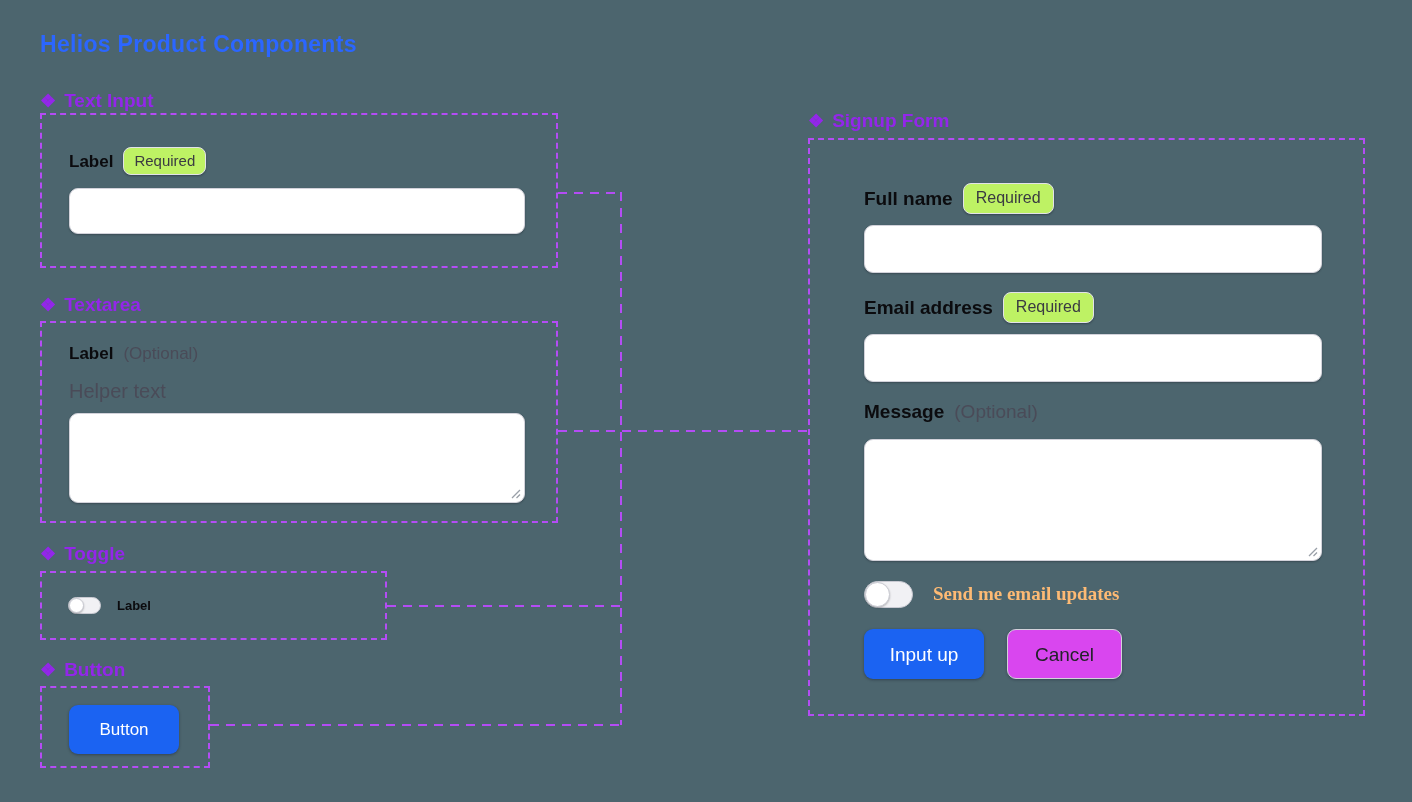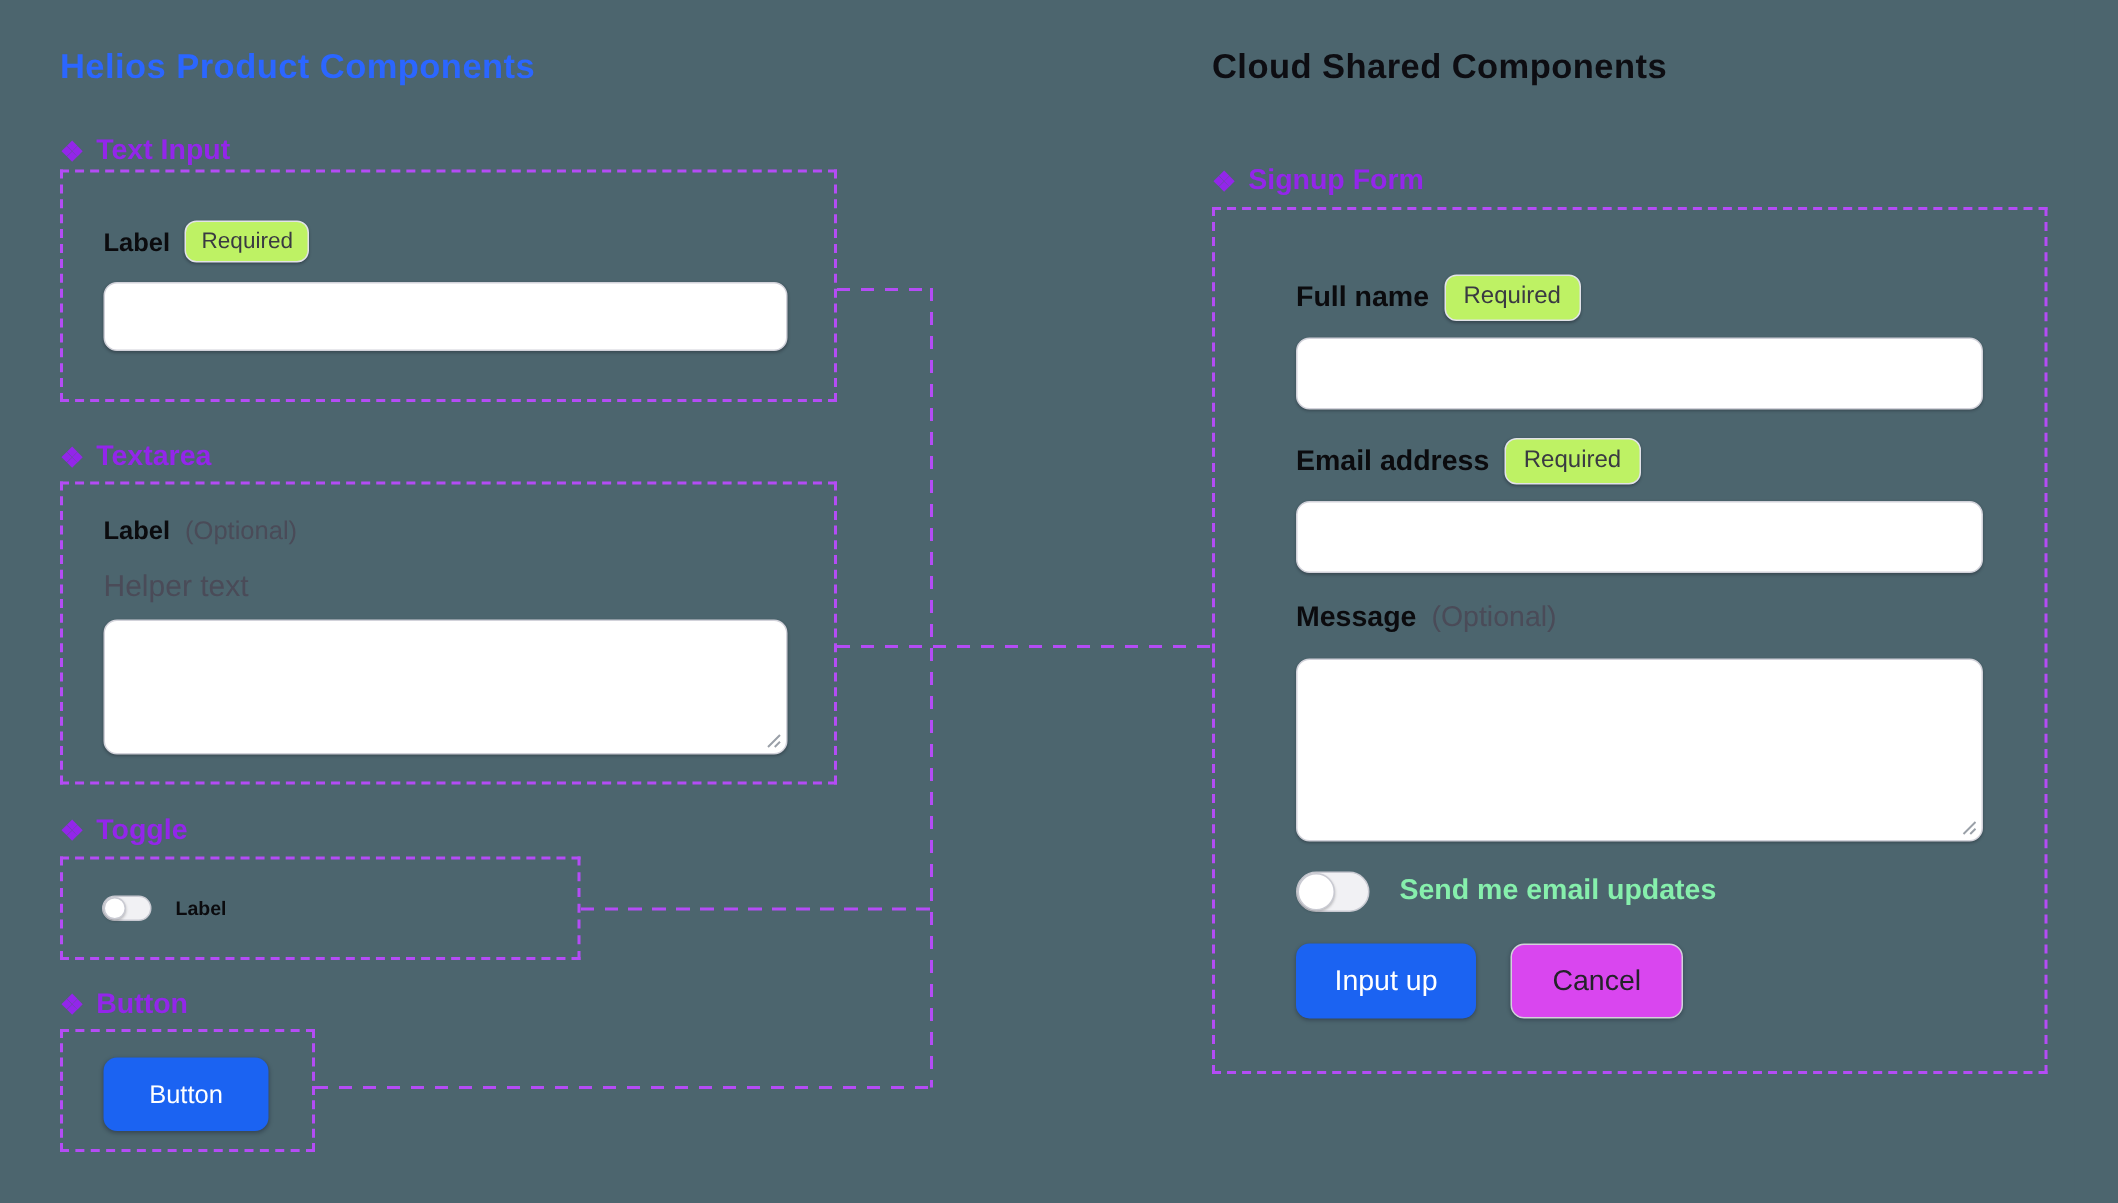--- a/index.html
+++ b/index.html
@@ -136,21 +136,20 @@
   <div class="comp-box" style="left:40px; top:686px; width:170px; height:82px;">
     <button class="btn btn-primary" style="left:27px; top:17px; width:110px; height:49px; font-size:17px;">Button</button>
   </div>
 
   <div class="hline" style="left:558px; top:192px; width:63px;"></div>
   <div class="vline" style="left:620px; top:192px; height:533px;"></div>
   <div class="hline" style="left:558px; top:430px; width:250px;"></div>
   <div class="hline" style="left:387px; top:605px; width:235px;"></div>
   <div class="hline" style="left:210px; top:724px; width:412px;"></div>
 
-  <div class="panel-title title-dark" style="left:808px; top:33px;">Cloud Shared Components</div>
 
   <div class="comp-heading" style="left:808px; top:111px;">
     <span class="comp-icon">❖</span>
     <span>Signup Form</span>
   </div>
 
   <div class="comp-box" style="left:808px; top:138px; width:557px; height:578px;">
 
     <div class="label-row" style="left:54px; top:43px;">
       <span class="field-label lg">Full name</span>
@@ -172,20 +171,20 @@
       <textarea style=""></textarea>
       <svg class="resize-handle" viewBox="0 0 12 12">
         <path d="M11 3 L3 11 M11 7.5 L7.5 11" stroke="#9AA0A8" stroke-width="1.3" fill="none"></path>
       </svg>
     </div>
 
     <div class="toggle-row" style="left:54px; top:438px; height:32px; gap:20px;">
       <span class="toggle lg" style="position:relative;">
         <span class="knob"></span>
       </span>
-      <span style="font-size:19px; font-weight:bold; color:#86efac;">Send me email updates</span>
+      <span style="font-size:19px; font-weight:bold; color:#fdba74;font-family:Liberation Serif, serif;">Send me email updates</span>
     </div>
 
     <button class="btn btn-primary" style="left:54px; top:489px; width:120px; height:50px; font-size:19px;">Input up</button>
     <button class="btn btn-secondary" style="left:197px; top:489px; width:115px; height:50px; font-size:19px;">Cancel</button>
   </div>
 
 </div>
 
 </body></html>

